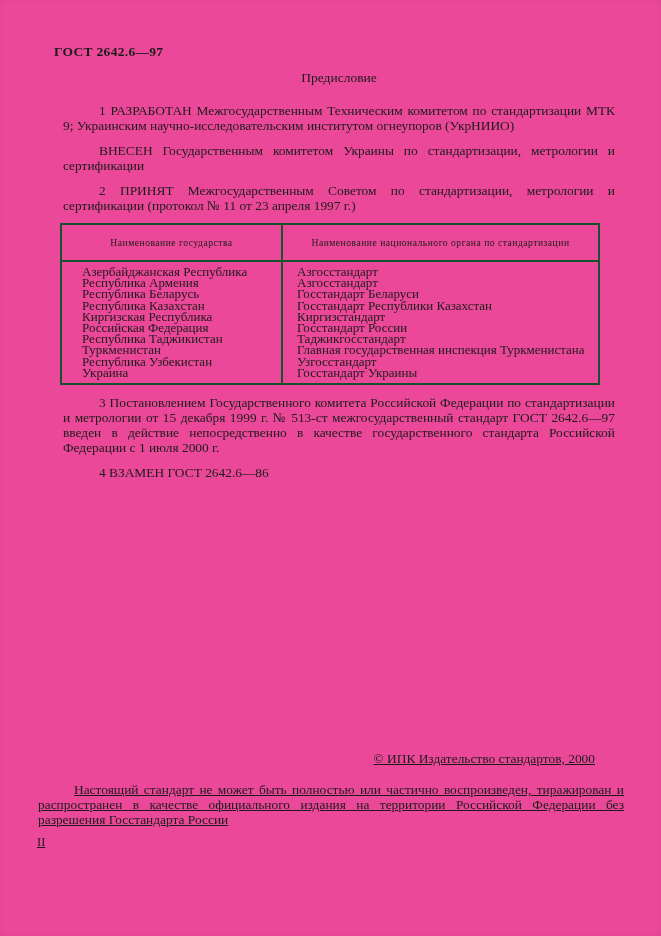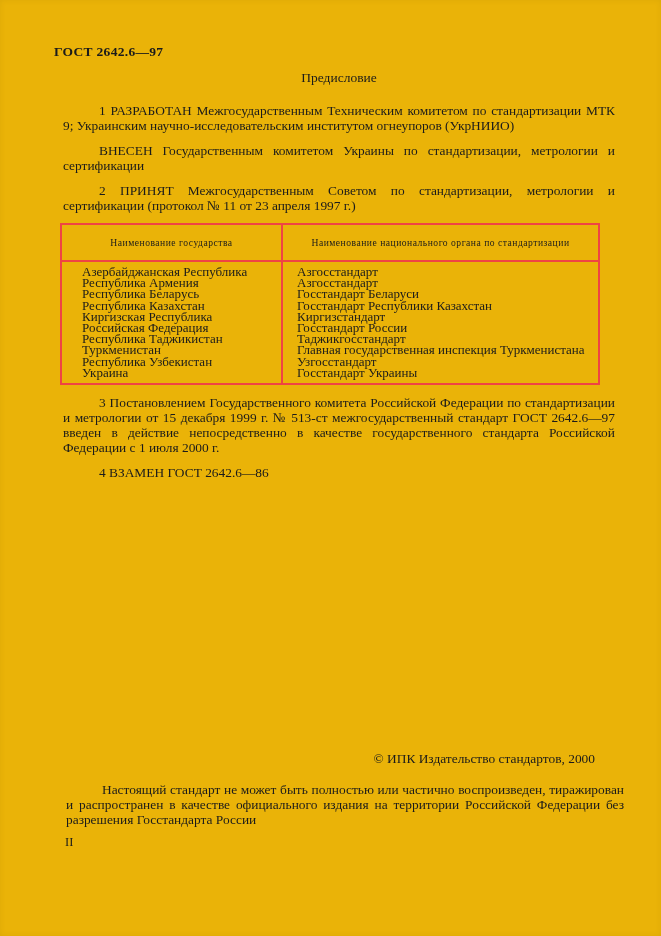--- a/index.html
+++ b/index.html
@@ -5,21 +5,21 @@
   html, body {
     margin: 0;
     padding: 0;
     background: #e9e9e7;
   }
   .page {
     position: relative;
     width: 661px;
     height: 936px;
     margin: 0 auto;
-    background: #eab308;
+    background: #ec4899;
     box-shadow: inset 0 0 6px rgba(0,0,0,0.06);
     color: #1b1b1b;
     font-family: "Liberation Serif", serif;
     font-size: 13.4px;
     line-height: 15px;
     box-sizing: border-box;
     padding: 44px 37px 0 54px;
     overflow: hidden;
   }
   .doc-number {
@@ -47,21 +47,21 @@
     text-indent: 36px;
   }
   table.vote-table {
     margin-top: 10px;
     margin-left: 6px;
     width: 538px;
     border-collapse: collapse;
     table-layout: fixed;
   }
   table.vote-table, table.vote-table th, table.vote-table td {
-    border: 2px solid #ef4444;
+    border: 2px solid #14532d;
   }
   table.vote-table th {
     font-weight: normal;
     font-size: 9.6px;
     letter-spacing: 0.5px;
     text-align: center;
     vertical-align: middle;
     height: 31px;
     padding: 2px 4px;
     line-height: 11px;
@@ -77,22 +77,23 @@
     vertical-align: top;
   }
   table.vote-table td + td { padding-left: 14px; }
   table.vote-table tbody tr:first-child td { padding-top: 4px; }
   table.vote-table tbody tr:last-child td  { padding-bottom: 5px; }
   .para3 { margin-top: 14px; }
   .para4 { margin-top: 11px; }
   .footer {
     position: absolute;
     top: 751px;
-    left: 66px;
+    left: 38px;
     right: 37px;
+    text-decoration: underline;
   }
   .copyright {
     text-align: right;
     padding-right: 29px;
   }
   .notice {
     margin: 0;
     margin-top: 16px;
     text-align: justify;
     text-indent: 36px;

